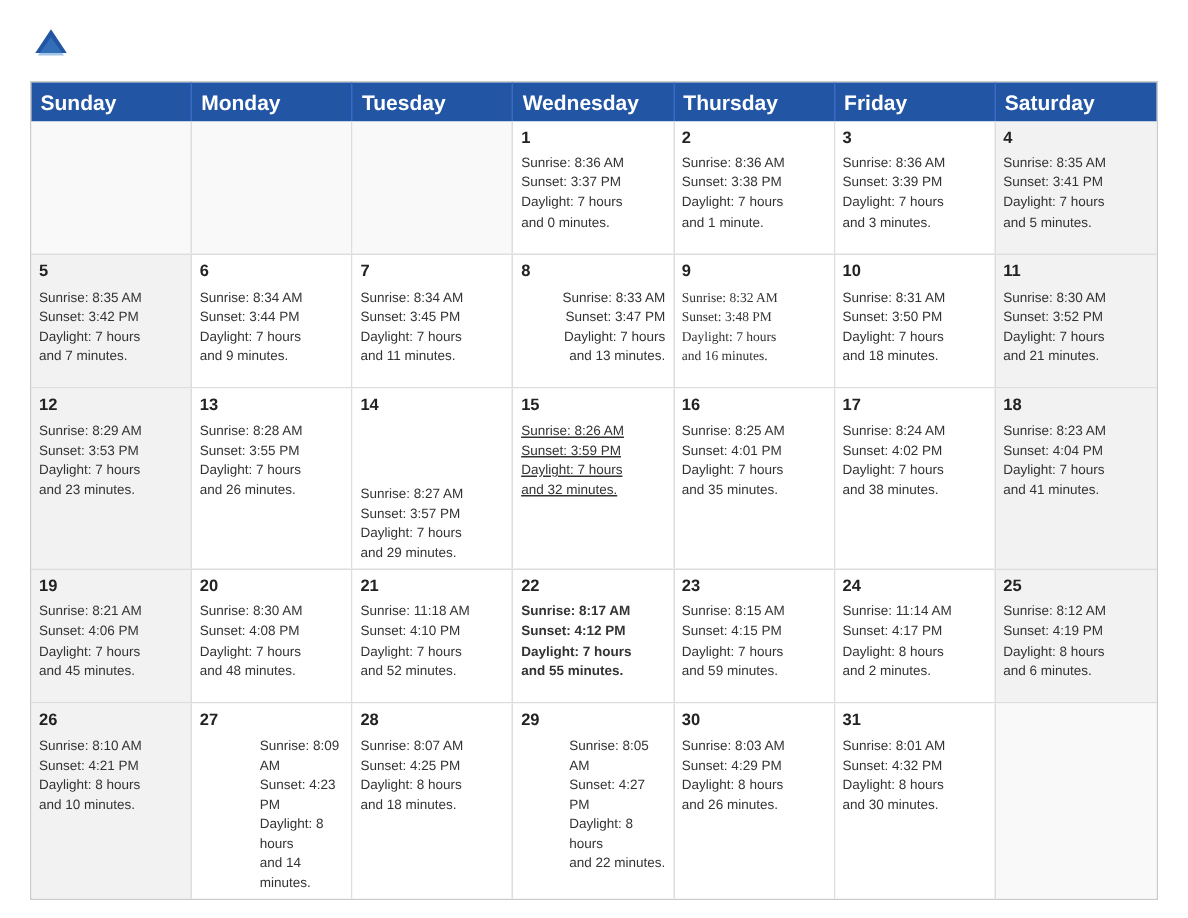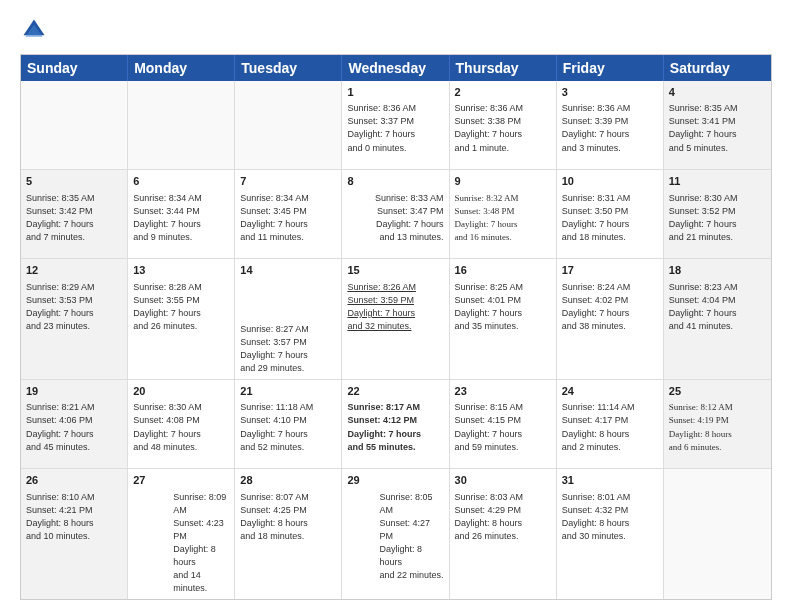--- a/index.html
+++ b/index.html
@@ -314,21 +314,21 @@
           </div>
           <div class="cal-cell">
             <span class="day-num">24</span>
             <div class="cell-info" style="white-space: pre-line;">Sunrise: 11:14 AM
 Sunset: 4:17 PM
 Daylight: 8 hours
 and 2 minutes.</div>
           </div>
           <div class="cal-cell shaded">
             <span class="day-num">25</span>
-            <div class="cell-info" style="white-space: pre-line; font-family: Liberation Serif, serif;">Sunrise: 8:12 AM
+            <div class="cell-info" style="white-space: pre-line;">Sunrise: 8:12 AM
 Sunset: 4:19 PM
 Daylight: 8 hours
 and 6 minutes.</div>
           </div>
         </div>
         <div class="cal-week">
           <div class="cal-cell shaded">
             <span class="day-num">26</span>
             <div class="cell-info" style="white-space: pre-line;">Sunrise: 8:10 AM
 Sunset: 4:21 PM

